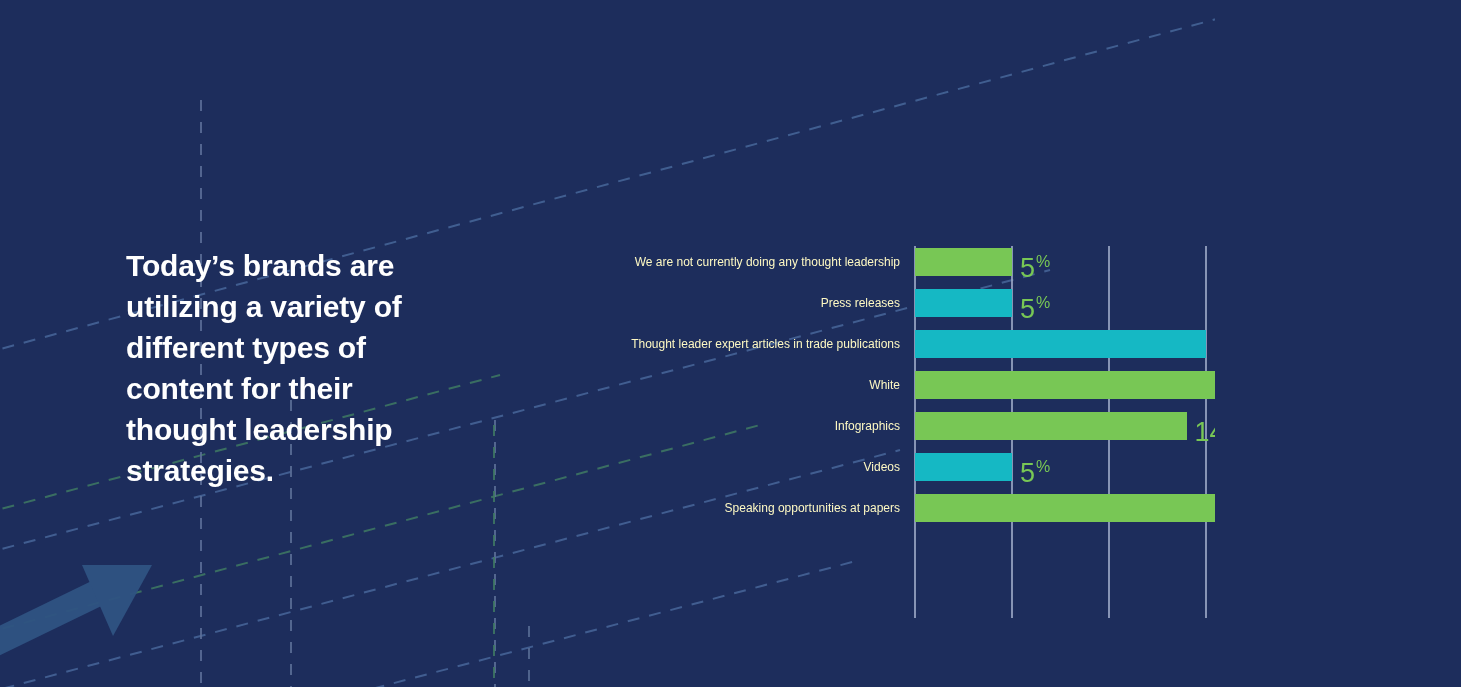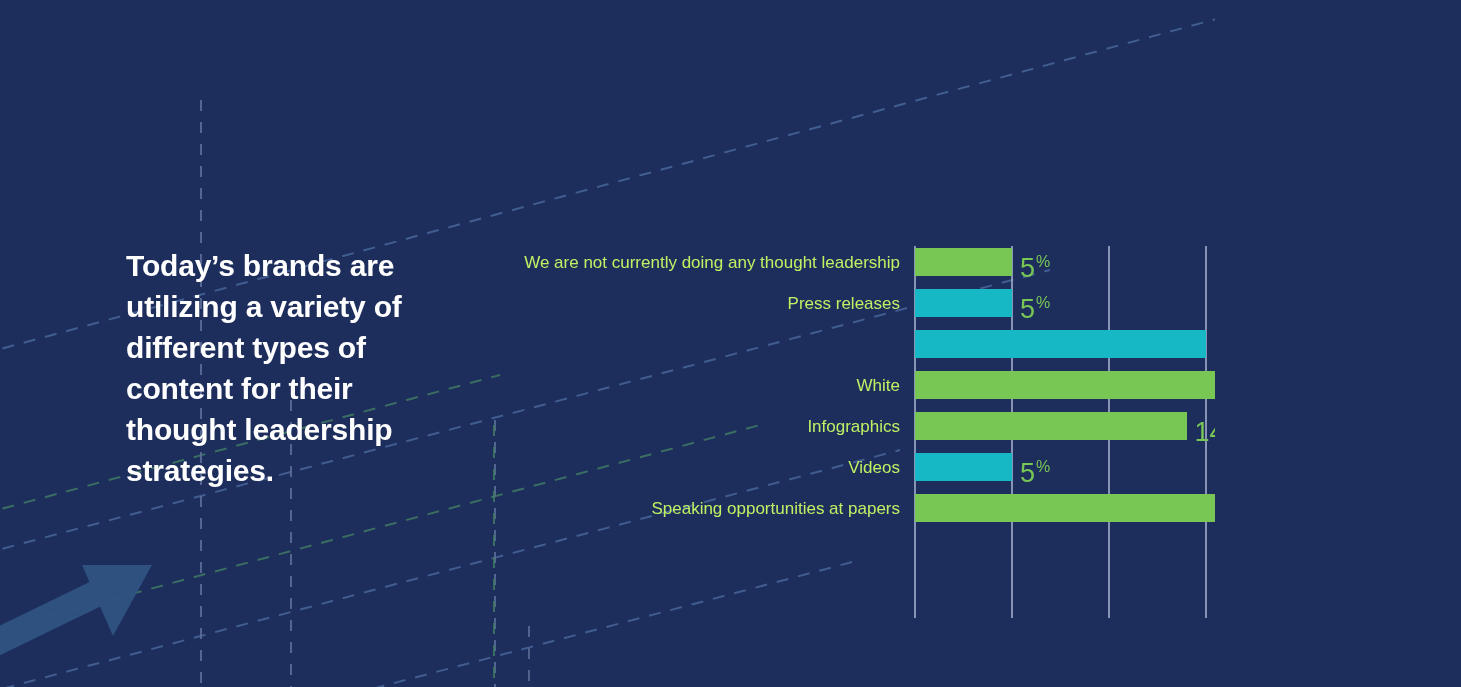--- a/index.html
+++ b/index.html
@@ -79,22 +79,22 @@
   .row {
     position: relative;
     height: 41px;
   }
   .row-label-wrap {
     position: absolute;
     left: 0;
     top: 4px;
     width: 900px;
     text-align: right;
-    color: #bef264;
-    font-size: 17px;
+    color: #fef9c3;
+    font-size: 12px;
     line-height: 21px;
     white-space: nowrap;
   }
   .bar {
     position: absolute;
     left: 915px;
     top: 0;
     height: 28px;
   }
   .bar.green { background: #78c755; }
@@ -168,20 +168,21 @@
           <div class="row-label-wrap">We are not currently doing any thought leadership</div>
           <div class="bar green" style="width: 97px; background: rgb(120, 199, 85);"></div>
           <div class="value" style="left: 1020px;"><span>5</span><span class="pct">%</span></div>
         </div>
         <div class="row">
           <div class="row-label-wrap">Press releases</div>
           <div class="bar teal" style="width: 97px; background: rgb(21, 184, 196);"></div>
           <div class="value" style="left: 1020px;"><span>5</span><span class="pct">%</span></div>
         </div>
         <div class="row">
+          <div class="row-label-wrap">Thought leader expert articles in trade publications</div>
           <div class="bar teal" style="width: 291px; background: rgb(21, 184, 196);"></div>
           <div class="value" style="left: 1214px; margin-left: 20px;"><span>15</span><span class="pct">%</span></div>
         </div>
         <div class="row">
           <div class="row-label-wrap">White</div>
           <div class="bar green" style="width: 388px; background: rgb(120, 199, 85);"></div>
           <div class="value" style="left: 1311px;"><span>20</span><span class="pct">%</span></div>
         </div>
         <div class="row">
           <div class="row-label-wrap">Infographics</div>

